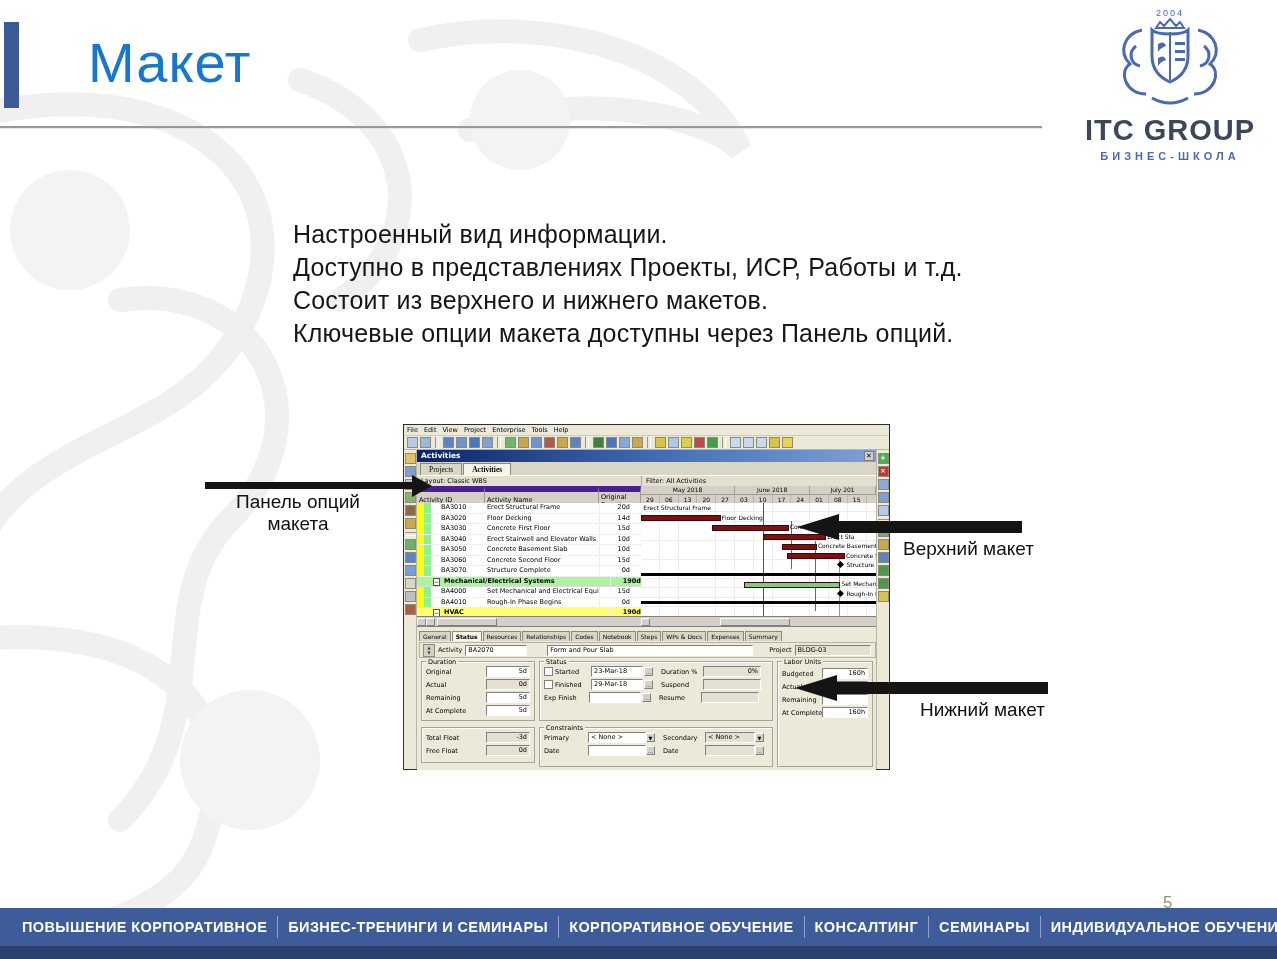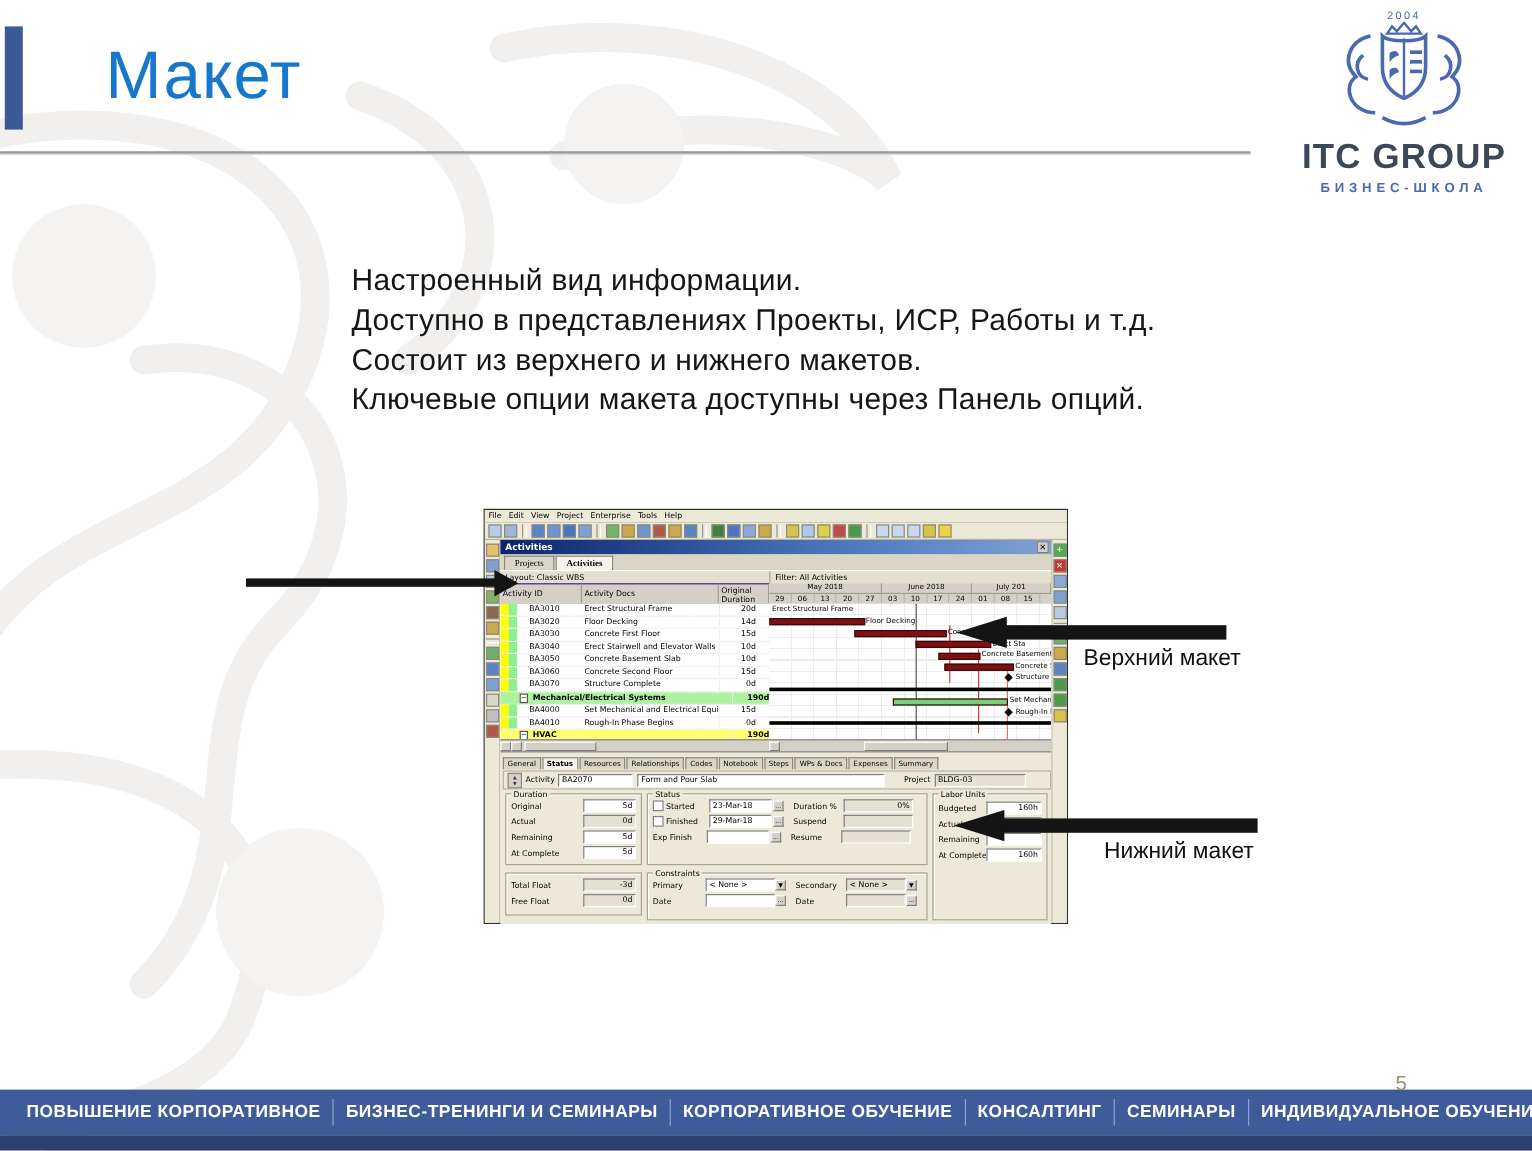--- a/index.html
+++ b/index.html
@@ -39,21 +39,21 @@
   .titlebar{position:absolute;left:0;top:0;width:100%;height:12px;background:linear-gradient(90deg,#0a246a,#4a76bb 60%,#7fa0d4);color:#fff;font-weight:bold;font-size:7.5px;line-height:12px;padding-left:4px;box-sizing:border-box;}
   .close{position:absolute;right:2px;top:1px;width:10px;height:10px;background:#d4d0c8;border:1px solid #808080;color:#000;font-size:7px;line-height:9px;text-align:center;box-sizing:border-box;}
   .tabsrow{position:absolute;left:0;top:12px;width:100%;height:13px;background:#d9d6c6;display:flex;align-items:flex-end;padding-left:3px;box-sizing:border-box;font-family:Liberation Serif, serif;}
   .wtab{font-size:7.5px;padding:1px 8px 1px 8px;border:1px solid #8a887a;border-bottom:none;background:#d9d6c6;margin-right:1px;}
   .wtab.act{background:#f5f3ea;font-weight:bold;}
   .lfbar{position:absolute;left:0;top:25px;width:100%;height:11px;background:#e3e0d0;border-top:1px solid #fff;border-bottom:1px solid #a8a595;display:flex;font-size:6.5px;line-height:10px;}
   .lfbar .cell{padding-left:4px;box-sizing:border-box;}
   
   .grid{position:absolute;left:0;top:36px;width:100%;height:140px;background:#fff;}
   .thead{position:absolute;left:0;top:0;width:224px;height:17px;background:#d4d0c8;border-bottom:1px solid #808080;display:flex;}
-  .thead .hc{border-right:1px solid #a09e90;border-top:1px solid #4c1d95;font-size:6.5px;padding:4px 2px 0 2px;box-sizing:border-box;}
+  .thead .hc{border-right:1px solid #a09e90;border-top:6px solid #4c1d95;font-size:6.5px;padding:4px 2px 0 2px;box-sizing:border-box;}
   .ghead{position:absolute;left:224px;top:0;width:235px;height:17px;background:#d4d0c8;border-bottom:1px solid #808080;overflow:hidden;}
   .months{display:flex;height:8px;border-bottom:1px solid #a09e90;}
   .month{font-size:6px;text-align:center;border-right:1px solid #a09e90;box-sizing:border-box;line-height:8px;overflow:hidden;white-space:nowrap;}
   .days{display:flex;height:9px;}
   .day{font-size:6px;text-align:center;border-right:1px solid #b8b6a8;box-sizing:border-box;line-height:9px;flex:none;}
   .trows{position:absolute;left:0;top:17px;width:224px;height:114px;overflow:hidden;background:#fff;}
   .trow{display:flex;height:9.5px;border-bottom:1px dotted #e2e2e2;font-size:6.5px;line-height:9px;}
   .s1{width:7px;background:#ffff00;flex:none;}
   .s2{width:7px;background:#8ef08e;flex:none;}
   .cid{width:54px;padding-left:10px;box-sizing:border-box;flex:none;overflow:hidden;white-space:nowrap;}
@@ -241,21 +241,21 @@
         <span class="wtab act">Activities</span>
       </div>
       <div class="lfbar">
         <span class="cell" style="width:224px;">Layout: Classic WBS</span>
         <span class="cell" style="flex:1;border-left:1px solid #a8a595;">Filter: All Activities</span>
       </div>
 
       <div class="grid">
         <div class="thead">
           <span class="hc" style="width:68px;">Activity ID</span>
-          <span class="hc" style="width:114px;">Activity Docs</span>
+          <span class="hc" style="width:114px;">Activity Name</span>
           <span class="hc" style="width:42px;padding-top:1px;">Original Duration</span>
         </div>
         <div class="ghead">
           <div class="months" id="months">
               <div class="month" style="width: 94px;">May 2018</div>
               <div class="month" style="width: 75.2px;">June 2018</div>
               <div class="month" style="flex: 1 1 0%;">July 201</div>
             </div>
           <div class="days" id="days">
               <div class="day" style="width: 18.8px;">29</div>
@@ -397,21 +397,21 @@
             <span class="dtab">Notebook</span>
             <span class="dtab">Steps</span>
             <span class="dtab">WPs &amp; Docs</span>
             <span class="dtab">Expenses</span>
             <span class="dtab">Summary</span>
           </div>
         <div class="actrow">
           <span class="spin">▲<br>▼</span>
           <span style="margin-right:3px;">Activity</span>
           <span class="fld" style="width:56px;">BA2070</span>
-          <span class="fld" style="width:200px;margin-left:4px;">Form and Pour Slab</span>
+          <span class="fld" style="width:200px;margin-left:20px;">Form and Pour Slab</span>
           <span style="margin:0 3px 0 16px;">Project</span>
           <span class="fld gray" style="width:70px;">BLDG-03</span>
         </div>
 
         <div class="gbox" style="left:4px;top:34px;width:112px;height:58px;">
           <span class="btitle">Duration</span>
           <div id="durrows" style="margin-top:3px;">
               <div class="frow">
                 <span class="lab">Original</span>
                 <span class="fld num" style="width: 38px;">5d</span>
@@ -511,20 +511,21 @@
                 <span class="fld num" style="width: 40px;">160h</span>
               </div>
             </div>
         </div>
       </div>
     </div>
   </div>
 
   <div class="aline" style="left:205px;top:482px;width:208px;height:7px;"></div>
   <div class="ahead-r" style="left:412px;top:475px;"></div>
+  <div class="callout" style="left:222px;top:491px;width:152px;text-align:center;">Панель опций макета</div>
 
   <div class="aline" style="left:838px;top:521px;width:184px;height:12px;"></div>
   <div class="ahead-l" style="left:797px;top:514px;"></div>
   <div class="callout" style="left:903px;top:538px;">Верхний макет</div>
 
   <div class="aline" style="left:836px;top:682px;width:212px;height:12px;"></div>
   <div class="ahead-l" style="left:795px;top:675px;"></div>
   <div class="callout" style="left:920px;top:699px;">Нижний макет</div>
 
   <div class="pagenum">5</div>

